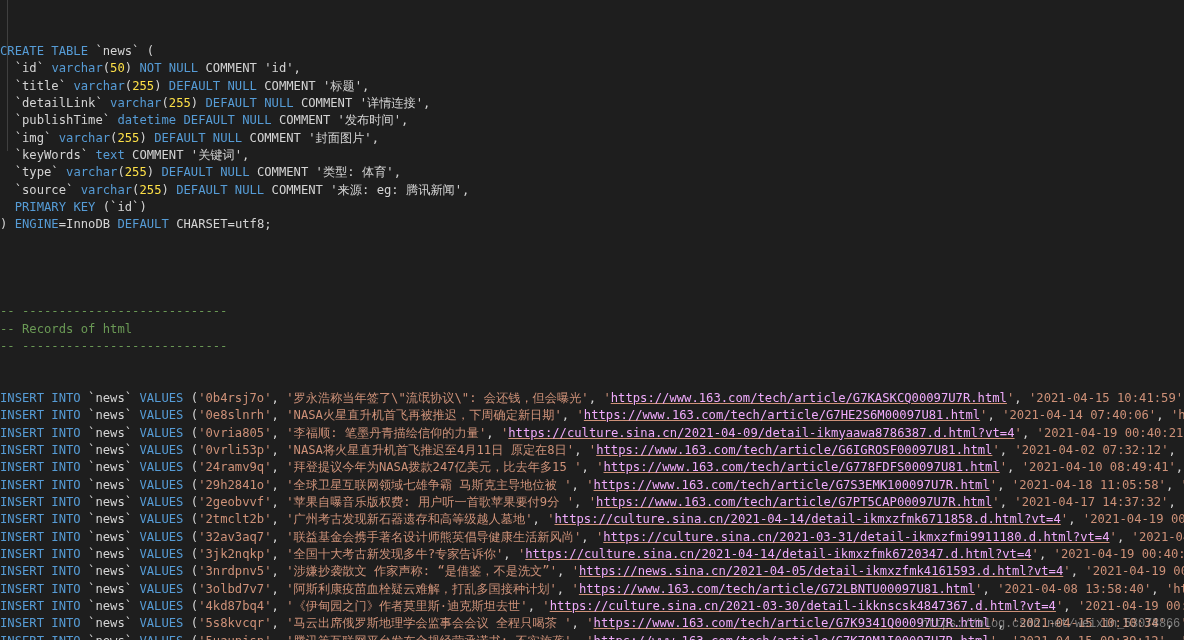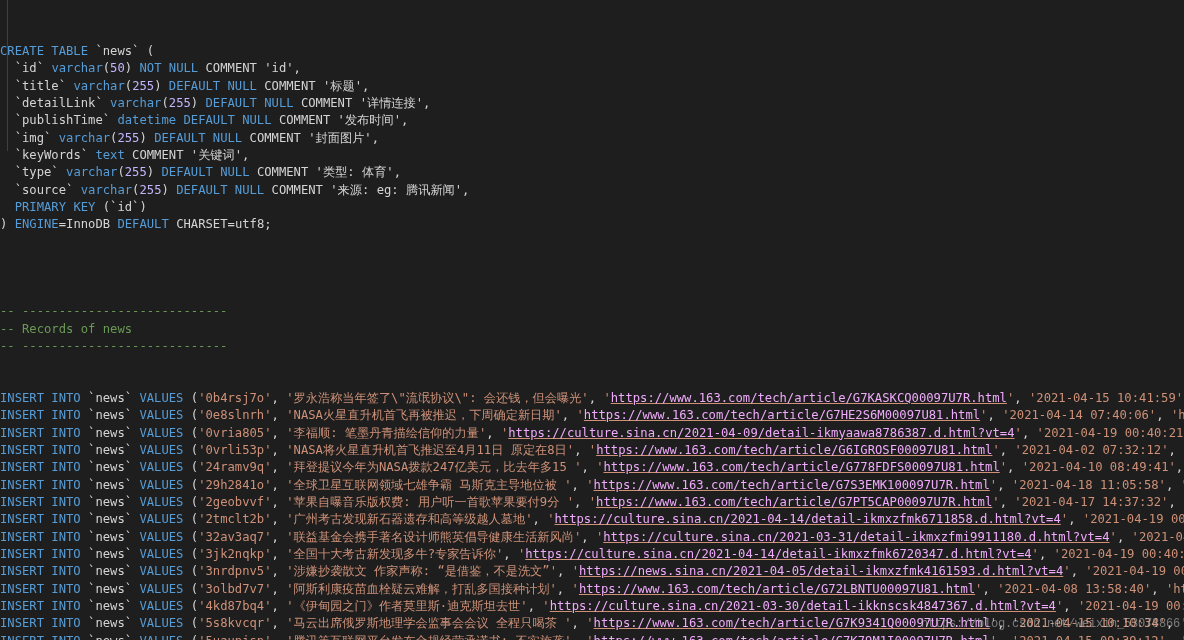--- a/index.html
+++ b/index.html
@@ -41,21 +41,21 @@
     left: 7px;
     top: 0px;
     width: 1px;
     height: 160px;
     background: #404040;
     z-index: 0;
   }
   
   .kw      { color: #569cd6; }   
   .ident   { color: #d4d4d4; }   
-  .num     { color: #c4b5fd; }   
+  .num     { color: #fde047; }   
   .str     { color: #ce9178; }   
   .cmt     { color: #6a9955; }   
   .plain   { color: #d4d4d4; }
   .punc    { color: #d4d4d4; }
   .link    { color: #f0abfc; text-decoration: underline; text-decoration-color:#ce9178; }
   
   .watermark {
     position: absolute;
     right: 4px;
     bottom: 9px;
@@ -68,17 +68,17 @@
     z-index: 20;
   }
 </style>
 </head>
 <body>
 
 <div id="editor">
   <div class="code-area">
     <div class="guide"></div>
     <div id="ddl-block"><div class="line"><span class="kw">CREATE TABLE</span><span class="plain"> </span><span class="ident">`news`</span><span class="punc"> (</span></div><div class="line"><span class="plain">  </span><span class="ident">`id`</span><span class="plain"> </span><span class="kw">varchar</span><span class="punc">(</span><span class="num">50</span><span class="punc">)</span><span class="plain"> </span><span class="kw">NOT NULL</span> <span class="ident">COMMENT</span><span class="plain"> </span><span class="ident">'id',</span></div><div class="line"><span class="plain">  </span><span class="ident">`title`</span><span class="plain"> </span><span class="kw">varchar</span><span class="punc">(</span><span class="num">255</span><span class="punc">)</span><span class="plain"> </span><span class="kw">DEFAULT NULL</span> <span class="ident">COMMENT</span><span class="plain"> </span><span class="ident">'标题',</span></div><div class="line"><span class="plain">  </span><span class="ident">`detailLink`</span><span class="plain"> </span><span class="kw">varchar</span><span class="punc">(</span><span class="num">255</span><span class="punc">)</span><span class="plain"> </span><span class="kw">DEFAULT NULL</span> <span class="ident">COMMENT</span><span class="plain"> </span><span class="ident">'详情连接',</span></div><div class="line"><span class="plain">  </span><span class="ident">`publishTime`</span><span class="plain"> </span><span class="kw">datetime</span><span class="plain"> </span><span class="kw">DEFAULT NULL</span> <span class="ident">COMMENT</span><span class="plain"> </span><span class="ident">'发布时间',</span></div><div class="line"><span class="plain">  </span><span class="ident">`img`</span><span class="plain"> </span><span class="kw">varchar</span><span class="punc">(</span><span class="num">255</span><span class="punc">)</span><span class="plain"> </span><span class="kw">DEFAULT NULL</span> <span class="ident">COMMENT</span><span class="plain"> </span><span class="ident">'封面图片',</span></div><div class="line"><span class="plain">  </span><span class="ident">`keyWords`</span><span class="plain"> </span><span class="kw">text</span><span class="plain"> </span><span class="ident">COMMENT</span><span class="plain"> </span><span class="ident">'关键词',</span></div><div class="line"><span class="plain">  </span><span class="ident">`type`</span><span class="plain"> </span><span class="kw">varchar</span><span class="punc">(</span><span class="num">255</span><span class="punc">)</span><span class="plain"> </span><span class="kw">DEFAULT NULL</span> <span class="ident">COMMENT</span><span class="plain"> </span><span class="ident">'类型: 体育',</span></div><div class="line"><span class="plain">  </span><span class="ident">`source`</span><span class="plain"> </span><span class="kw">varchar</span><span class="punc">(</span><span class="num">255</span><span class="punc">)</span><span class="plain"> </span><span class="kw">DEFAULT NULL</span> <span class="ident">COMMENT</span><span class="plain"> </span><span class="ident">'来源: eg: 腾讯新闻',</span></div><div class="line"><span class="plain">  </span><span class="kw">PRIMARY KEY</span><span class="punc"> (</span><span class="ident">`id`</span><span class="punc">)</span></div><div class="line"><span class="punc">) </span><span class="kw">ENGINE</span><span class="punc">=</span><span class="ident">InnoDB</span><span class="plain"> </span><span class="kw">DEFAULT</span><span class="plain"> </span><span class="ident">CHARSET</span><span class="punc">=</span><span class="ident">utf8;</span></div><div class="line">&nbsp;</div><div class="line">&nbsp;</div></div>
-    <div id="records-comment"><div class="line"><span class="cmt">-- ----------------------------</span></div><div class="line"><span class="cmt">-- Records of news</span></div><div class="line"><span class="cmt">-- ----------------------------</span></div></div>
+    <div id="records-comment"><div class="line"><span class="cmt">-- ----------------------------</span></div><div class="line"><span class="cmt">-- Records of html</span></div><div class="line"><span class="cmt">-- ----------------------------</span></div></div>
     <div id="insert-block"><div class="line"><span class="kw">INSERT INTO</span><span class="plain"> </span><span class="ident">`news`</span><span class="plain"> </span><span class="kw">VALUES</span><span class="plain"> </span><span class="punc">(</span><span class="str">'0b4rsj7o'</span><span class="punc">, </span><span><span class="str">'</span><span class="str">罗永浩称当年签了\"流氓协议\": 会还钱，但会曝光</span><span class="str">'</span></span><span class="punc">, </span><span class="str">'</span><span class="link">https://www.163.com/tech/article/G7KASKCQ00097U7R.html</span><span class="str">'</span><span class="punc">, </span><span class="str">'2021-04-15 10:41:59'</span><span class="punc">, </span></div><div class="line"><span class="kw">INSERT INTO</span><span class="plain"> </span><span class="ident">`news`</span><span class="plain"> </span><span class="kw">VALUES</span><span class="plain"> </span><span class="punc">(</span><span class="str">'0e8slnrh'</span><span class="punc">, </span><span><span class="str">'</span><span class="str">NASA火星直升机首飞再被推迟，下周确定新日期</span><span class="str">'</span></span><span class="punc">, </span><span class="str">'</span><span class="link">https://www.163.com/tech/article/G7HE2S6M00097U81.html</span><span class="str">'</span><span class="punc">, </span><span class="str">'2021-04-14 07:40:06'</span><span class="punc">, </span><span class="str">'http:/</span></div><div class="line"><span class="kw">INSERT INTO</span><span class="plain"> </span><span class="ident">`news`</span><span class="plain"> </span><span class="kw">VALUES</span><span class="plain"> </span><span class="punc">(</span><span class="str">'0vria805'</span><span class="punc">, </span><span><span class="str">'</span><span class="str">李福顺: 笔墨丹青描绘信仰的力量</span><span class="str">'</span></span><span class="punc">, </span><span class="str">'</span><span class="link">https://culture.sina.cn/2021-04-09/detail-ikmyaawa8786387.d.html?vt=4</span><span class="str">'</span><span class="punc">, </span><span class="str">'2021-04-19 00:40:21'</span></div><div class="line"><span class="kw">INSERT INTO</span><span class="plain"> </span><span class="ident">`news`</span><span class="plain"> </span><span class="kw">VALUES</span><span class="plain"> </span><span class="punc">(</span><span class="str">'0vrli53p'</span><span class="punc">, </span><span><span class="str">'</span><span class="str">NASA将火星直升机首飞推迟至4月11日 原定在8日</span><span class="str">'</span></span><span class="punc">, </span><span class="str">'</span><span class="link">https://www.163.com/tech/article/G6IGROSF00097U81.html</span><span class="str">'</span><span class="punc">, </span><span class="str">'2021-04-02 07:32:12'</span><span class="punc">, </span><span class="str">'http</span></div><div class="line"><span class="kw">INSERT INTO</span><span class="plain"> </span><span class="ident">`news`</span><span class="plain"> </span><span class="kw">VALUES</span><span class="plain"> </span><span class="punc">(</span><span class="str">'24ramv9q'</span><span class="punc">, </span><span><span class="str">'</span><span class="str">拜登提议今年为NASA拨款247亿美元，比去年多15 </span><span class="str">'</span></span><span class="punc">, </span><span class="str">'</span><span class="link">https://www.163.com/tech/article/G778FDFS00097U81.html</span><span class="str">'</span><span class="punc">, </span><span class="str">'2021-04-10 08:49:41'</span><span class="punc">, </span></div><div class="line"><span class="kw">INSERT INTO</span><span class="plain"> </span><span class="ident">`news`</span><span class="plain"> </span><span class="kw">VALUES</span><span class="plain"> </span><span class="punc">(</span><span class="str">'29h2841o'</span><span class="punc">, </span><span><span class="str">'</span><span class="str">全球卫星互联网领域七雄争霸 马斯克主导地位被 </span><span class="str">'</span></span><span class="punc">, </span><span class="str">'</span><span class="link">https://www.163.com/tech/article/G7S3EMK100097U7R.html</span><span class="str">'</span><span class="punc">, </span><span class="str">'2021-04-18 11:05:58'</span><span class="punc">, </span><span class="str">'http</span></div><div class="line"><span class="kw">INSERT INTO</span><span class="plain"> </span><span class="ident">`news`</span><span class="plain"> </span><span class="kw">VALUES</span><span class="plain"> </span><span class="punc">(</span><span class="str">'2geobvvf'</span><span class="punc">, </span><span><span class="str">'</span><span class="str">苹果自曝音乐版权费: 用户听一首歌苹果要付9分 </span><span class="str">'</span></span><span class="punc">, </span><span class="str">'</span><span class="link">https://www.163.com/tech/article/G7PT5CAP00097U7R.html</span><span class="str">'</span><span class="punc">, </span><span class="str">'2021-04-17 14:37:32'</span><span class="punc">, </span><span class="str">'http</span></div><div class="line"><span class="kw">INSERT INTO</span><span class="plain"> </span><span class="ident">`news`</span><span class="plain"> </span><span class="kw">VALUES</span><span class="plain"> </span><span class="punc">(</span><span class="str">'2tmclt2b'</span><span class="punc">, </span><span><span class="str">'</span><span class="str">广州考古发现新石器遗存和高等级越人墓地</span><span class="str">'</span></span><span class="punc">, </span><span class="str">'</span><span class="link">https://culture.sina.cn/2021-04-14/detail-ikmxzfmk6711858.d.html?vt=4</span><span class="str">'</span><span class="punc">, </span><span class="str">'2021-04-19 00:40:2'</span></div><div class="line"><span class="kw">INSERT INTO</span><span class="plain"> </span><span class="ident">`news`</span><span class="plain"> </span><span class="kw">VALUES</span><span class="plain"> </span><span class="punc">(</span><span class="str">'32av3aq7'</span><span class="punc">, </span><span><span class="str">'</span><span class="str">联益基金会携手著名设计师熊英倡导健康生活新风尚</span><span class="str">'</span></span><span class="punc">, </span><span class="str">'</span><span class="link">https://culture.sina.cn/2021-03-31/detail-ikmxzfmi9911180.d.html?vt=4</span><span class="str">'</span><span class="punc">, </span><span class="str">'2021-04-19'</span></div><div class="line"><span class="kw">INSERT INTO</span><span class="plain"> </span><span class="ident">`news`</span><span class="plain"> </span><span class="kw">VALUES</span><span class="plain"> </span><span class="punc">(</span><span class="str">'3jk2nqkp'</span><span class="punc">, </span><span><span class="str">'</span><span class="str">全国十大考古新发现多牛?专家告诉你</span><span class="str">'</span></span><span class="punc">, </span><span class="str">'</span><span class="link">https://culture.sina.cn/2021-04-14/detail-ikmxzfmk6720347.d.html?vt=4</span><span class="str">'</span><span class="punc">, </span><span class="str">'2021-04-19 00:40:21'</span></div><div class="line"><span class="kw">INSERT INTO</span><span class="plain"> </span><span class="ident">`news`</span><span class="plain"> </span><span class="kw">VALUES</span><span class="plain"> </span><span class="punc">(</span><span class="str">'3nrdpnv5'</span><span class="punc">, </span><span><span class="str">'</span><span class="str">涉嫌抄袭散文 作家声称: “是借鉴，不是洗文”</span><span class="str">'</span></span><span class="punc">, </span><span class="str">'</span><span class="link">https://news.sina.cn/2021-04-05/detail-ikmxzfmk4161593.d.html?vt=4</span><span class="str">'</span><span class="punc">, </span><span class="str">'2021-04-19 00:40:2'</span></div><div class="line"><span class="kw">INSERT INTO</span><span class="plain"> </span><span class="ident">`news`</span><span class="plain"> </span><span class="kw">VALUES</span><span class="plain"> </span><span class="punc">(</span><span class="str">'3olbd7v7'</span><span class="punc">, </span><span><span class="str">'</span><span class="str">阿斯利康疫苗血栓疑云难解，打乱多国接种计划</span><span class="str">'</span></span><span class="punc">, </span><span class="str">'</span><span class="link">https://www.163.com/tech/article/G72LBNTU00097U81.html</span><span class="str">'</span><span class="punc">, </span><span class="str">'2021-04-08 13:58:40'</span><span class="punc">, </span><span class="str">'http:/</span></div><div class="line"><span class="kw">INSERT INTO</span><span class="plain"> </span><span class="ident">`news`</span><span class="plain"> </span><span class="kw">VALUES</span><span class="plain"> </span><span class="punc">(</span><span class="str">'4kd87bq4'</span><span class="punc">, </span><span><span class="str">'</span><span class="str">《伊甸园之门》作者莫里斯·迪克斯坦去世</span><span class="str">'</span></span><span class="punc">, </span><span class="str">'</span><span class="link">https://culture.sina.cn/2021-03-30/detail-ikknscsk4847367.d.html?vt=4</span><span class="str">'</span><span class="punc">, </span><span class="str">'2021-04-19 00:40:2'</span></div><div class="line"><span class="kw">INSERT INTO</span><span class="plain"> </span><span class="ident">`news`</span><span class="plain"> </span><span class="kw">VALUES</span><span class="plain"> </span><span class="punc">(</span><span class="str">'5s8kvcqr'</span><span class="punc">, </span><span><span class="str">'</span><span class="str">马云出席俄罗斯地理学会监事会会议 全程只喝茶 </span><span class="str">'</span></span><span class="punc">, </span><span class="str">'</span><span class="link">https://www.163.com/tech/article/G7K9341Q00097U7R.html</span><span class="str">'</span><span class="punc">, </span><span class="str">'2021-04-15 10:10:34'</span><span class="punc">, </span><span class="str">'http</span></div><div class="line"><span class="kw">INSERT INTO</span><span class="plain"> </span><span class="ident">`news`</span><span class="plain"> </span><span class="kw">VALUES</span><span class="plain"> </span><span class="punc">(</span><span class="str">'5uaunisn'</span><span class="punc">, </span><span><span class="str">'</span><span class="str">腾讯等互联网平台发布合规经营承诺书: 不实施垄</span><span class="str">'</span></span><span class="punc">, </span><span class="str">'</span><span class="link">https://www.163.com/tech/article/G7K79M1I00097U7R.html</span><span class="str">'</span><span class="punc">, </span><span class="str">'2021-04-15 09:39:12'</span><span class="punc">, </span><span class="str">'http</span></div></div>
   </div>
   <div class="watermark">https://blog.csdn.net/weixin_53078866</div>
 </div>
 
 </body></html>

